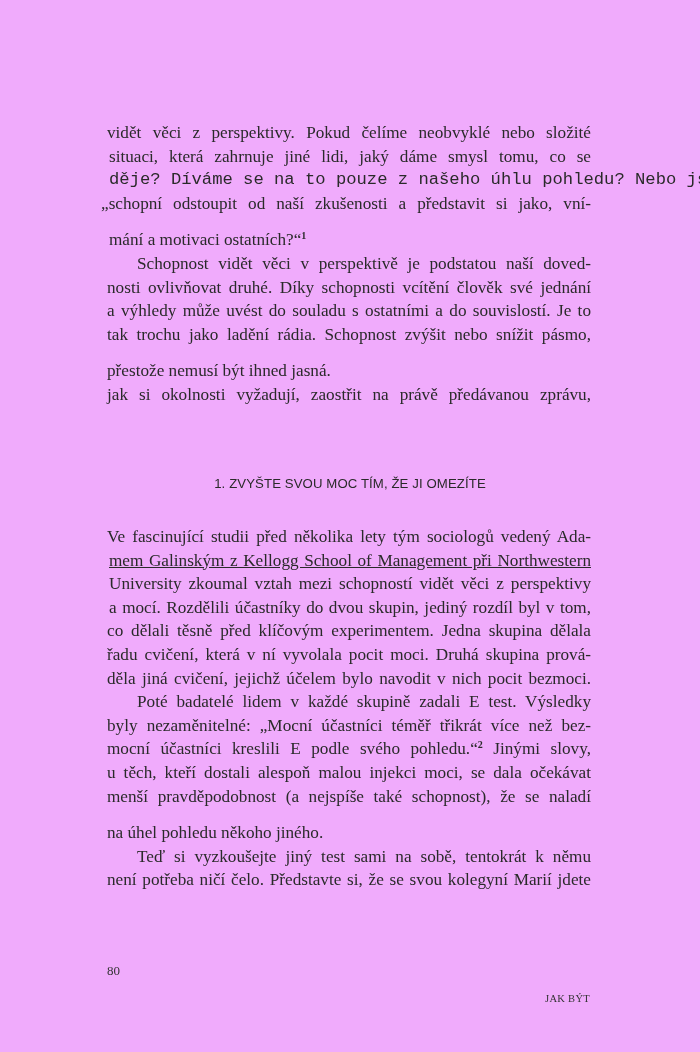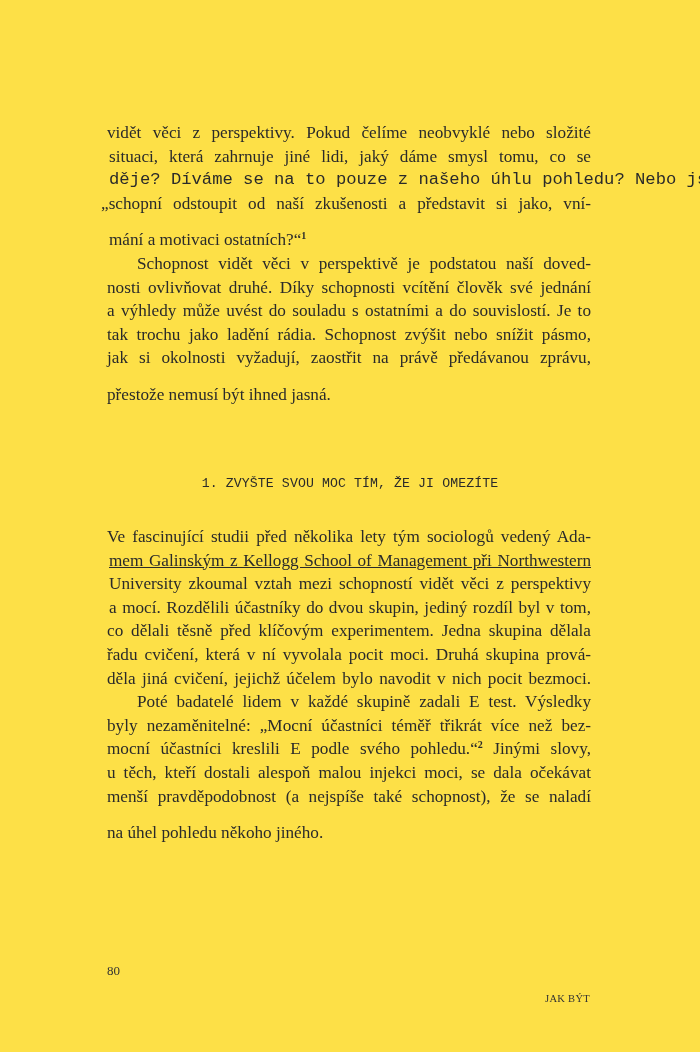--- a/index.html
+++ b/index.html
@@ -1,29 +1,29 @@
 <!DOCTYPE html>
 <html><head>
   <meta charset="utf-8">
   <style>
     html, body { margin: 0; padding: 0; background: #ffffff; }
     body { width: 700px; height: 1052px; position: relative; overflow: hidden; }
-    .page { position: absolute; left: 0; top: 0; width: 700px; height: 1052px; background: #fde047; }
+    .page { position: absolute; left: 0; top: 0; width: 700px; height: 1052px; background: #f0abfc; }
     .text-block {
       position: absolute; left: 107px; width: 484px;
       font-family: "Liberation Serif", "DejaVu Serif", serif;
       font-size: 17.2px; color: #2a2a2a; line-height: 23.6px;
     }
     .line { display: block; white-space: nowrap; text-align: justify; text-align-last: justify; height: 23.6px; }
     .line.last { text-align-last: left; margin-top: 13px; }
     .line.indent { padding-left: 30px; }
     sup { font-size: 10px; line-height: 0; vertical-align: 6px; font-weight: bold; }
     .heading {
       position: absolute; left: 0; width: 700px; top: 476px; text-align: center;
-      font-family: Liberation Mono, monospace; font-size: 13.2px; color: #2a2a2a; letter-spacing: 0.1px;
+      font-family: Liberation Sans, sans-serif; font-size: 13.2px; color: #2a2a2a; letter-spacing: 0.1px;
     }
     .footer {
       position: absolute; top: 963px; font-family: Liberation Serif, serif; color: #333;
     }
     .footer.left { left: 107px; font-size: 13px; }
     .footer.right { right: 110px; font-size: 10.5px; letter-spacing: 0.3px; top: 993px; }
   </style>
 </head>
 <body>
 
@@ -35,22 +35,22 @@
       <span class="line" style="padding-left:2px;">situaci, která zahrnuje jiné lidi, jaký dáme smysl tomu, co se</span>
       <span class="line" style="padding-left:2px;font-family:Liberation Mono, monospace;">děje? Díváme se na to pouze z našeho úhlu pohledu? Nebo jsme</span>
       <span class="line" style="margin-left:-6px;">„schopní odstoupit od naší zkušenosti a představit si jako, vní-</span>
       <span class="line last" style="padding-left:2px;"><span>mání a motivaci ostatních?“</span><sup>1</sup></span>
     </div>
     <div>
       <span class="line indent">Schopnost vidět věci v perspektivě je podstatou naší doved-</span>
       <span class="line">nosti ovlivňovat druhé. Díky schopnosti vcítění člověk své jednání</span>
       <span class="line">a výhledy může uvést do souladu s ostatními a do souvislostí. Je to</span>
       <span class="line">tak trochu jako ladění rádia. Schopnost zvýšit nebo snížit pásmo,</span>
+      <span class="line last">přestože nemusí být ihned jasná.</span>
       <span class="line">jak si okolnosti vyžadují, zaostřit na právě předávanou zprávu,</span>
-      <span class="line last">přestože nemusí být ihned jasná.</span>
     </div>
   </div>
 
   <div class="heading">1. ZVYŠTE SVOU MOC TÍM, ŽE JI OMEZÍTE</div>
 
   <div class="text-block" style="top:525px;">
     <div>
       <span class="line">Ve fascinující studii před několika lety tým sociologů vedený Ada-</span>
       <span class="line" style="padding-left:2px;text-decoration:underline;">mem Galinským z Kellogg School of Management při Northwestern</span>
       <span class="line" style="padding-left:2px;">University zkoumal vztah mezi schopností vidět věci z perspektivy</span>
@@ -60,17 +60,21 @@
       <span class="line">děla jiná cvičení, jejichž účelem bylo navodit v nich pocit bezmoci.</span>
     </div>
     <div>
       <span class="line indent">Poté badatelé lidem v každé skupině zadali E test. Výsledky</span>
       <span class="line">byly nezaměnitelné: „Mocní účastníci téměř třikrát více než bez-</span>
       <span class="line"><span>mocní účastníci kreslili E podle svého pohledu.“</span><sup>2</sup><span> Jinými slovy,</span></span>
       <span class="line">u těch, kteří dostali alespoň malou injekci moci, se dala očekávat</span>
       <span class="line">menší pravděpodobnost (a nejspíše také schopnost), že se naladí</span>
       <span class="line last">na úhel pohledu někoho jiného.</span>
     </div>
+    <div>
+      <span class="line indent">Teď si vyzkoušejte jiný test sami na sobě, tentokrát k němu</span>
+      <span class="line">není potřeba ničí čelo. Představte si, že se svou kolegyní Marií jdete</span>
+    </div>
   </div>
 
   <div class="footer left">80</div>
   <div class="footer right">JAK BÝT</div>
 </div>
 
 </body></html>

